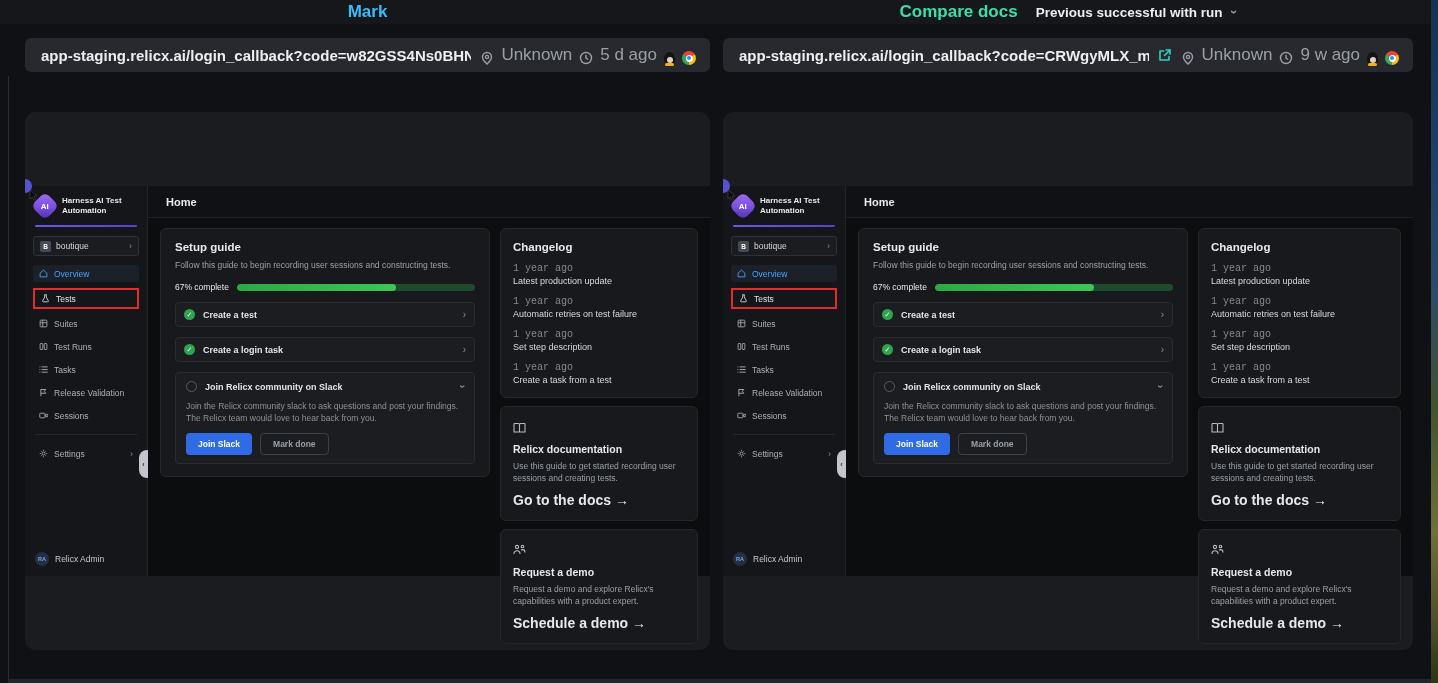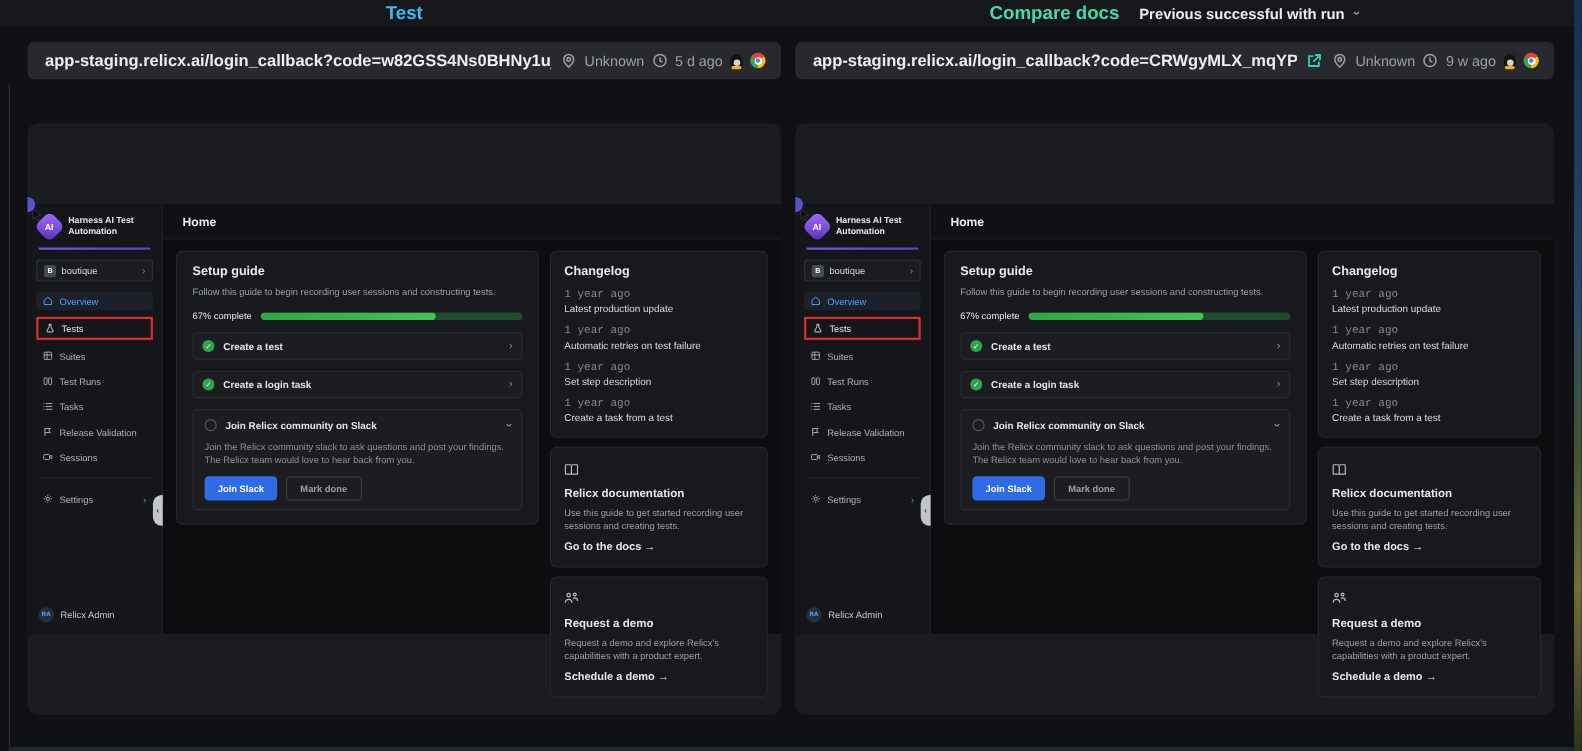--- a/index.html
+++ b/index.html
@@ -21,21 +21,21 @@
   .panel-title { font-size:17px; font-weight:bold; }
   .panel-left .panel-title { color:#38bdf8; }
   .panel-right .panel-title { color:#3ddfa9; }
   .run-selector { display:flex; align-items:center; gap:10px; cursor:pointer; }
   .run-selector-label { font-size:13.5px; font-weight:bold; color:#eceef0; }
   .chev-down { display:inline-block; transform:rotate(90deg); color:#9aa0a6; font-size:12px; font-weight:bold; }
 
   .url-bar { margin-top:14px; height:34px; background:#27292e; border-radius:6px;
     display:flex; align-items:center; padding:0 14px 0 16px; gap:9px; }
   .url-text { font-size:15px; font-weight:bold; color:#eceef0; white-space:nowrap; overflow:hidden; flex:0 1 auto; }
-  .url-meta { display:flex; align-items:center; gap:7px; margin-left:auto; color:#9aa0a6; font-size:13px; white-space:nowrap; }
+  .url-meta { display:flex; align-items:flex-end; gap:7px; margin-left:auto; color:#9aa0a6; font-size:17px; white-space:nowrap; }
   .meta-label { font-weight:500; }
   .mini-icon { width:14px; height:14px; flex:0 0 auto; }
   .ext-link-icon { width:14px; height:14px; flex:0 0 auto; }
 
   .tux { width:11px; height:13px; background:#15130f; border-radius:50% 50% 42% 42%; position:relative; flex:0 0 auto; }
   .tux::before { content:""; position:absolute; left:2.5px; top:5px; width:6px; height:6px; background:#d8d4c8; border-radius:50%; }
   .tux::after { content:""; position:absolute; left:1px; bottom:-1px; width:9px; height:3px; background:#f2b21d; border-radius:2px; }
   .chrome { width:14px; height:14px; border-radius:50%; position:relative; flex:0 0 auto;
     background:conic-gradient(from -60deg, #ea4335 0 120deg, #fbbc05 120deg 240deg, #34a853 240deg 360deg); }
   .chrome::before { content:""; position:absolute; left:3.5px; top:3.5px; width:7px; height:7px; background:#fff; border-radius:50%; }
@@ -114,31 +114,31 @@
     border:1px solid #3c4046; border-radius:4px; padding:5px 12px; cursor:pointer; font-family:inherit; }
 
   .changelog-card { padding:12px; }
   .cl-entry { margin-top:10px; }
   .cl-time { font-size:10px; color:#85898f;font-family:Liberation Mono, monospace; }
   .cl-title { margin-top:2px; font-size:9px; color:#d9dbde; }
   .info-card { padding:12px; }
   .info-icon { color:#b6b9be; }
   .info-title { margin-top:6px; font-size:10.5px; font-weight:bold; color:#e6e8ea; }
   .info-desc { margin-top:5px; font-size:8.5px; color:#9aa0a6; line-height:12px; }
-  .info-link { margin-top:8px; font-size:10px; font-weight:bold; color:#e6e8ea; cursor:pointer; }
+  .info-link { margin-top:8px; font-size:14px; font-weight:bold; color:#e6e8ea; cursor:pointer; }
 </style>
 </head>
 <body>
 
 <div class="top-strip"></div>
 <div id="panels-root">
 <div class="panel panel-left">
 
   <div class="panel-header">
-    <span class="panel-title">Test</span>
+    <span class="panel-title">Mark</span>
 
   </div>
 
   <div class="url-bar">
     <span class="url-text">app-staging.relicx.ai/login_callback?code=w82GSS4Ns0BHNy1uj...</span>
 
     <span class="url-meta">
       <svg class="mini-icon" viewBox="0 0 14 14" fill="none" stroke="#9aa0a6" stroke-width="1.4">
         <path d="M7 13s4.5-4.1 4.5-7A4.5 4.5 0 0 0 2.5 6c0 2.9 4.5 7 4.5 7z"></path>
             <circle cx="7" cy="6" r="1.6"></circle>

